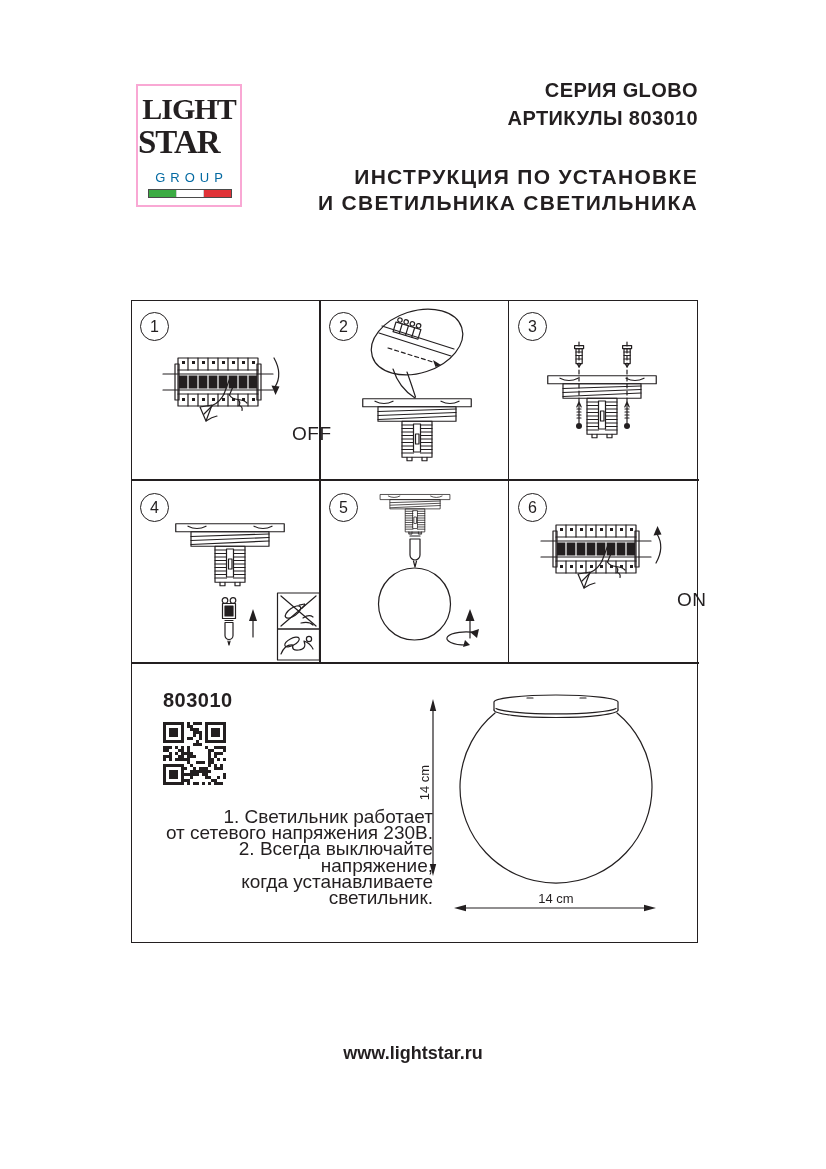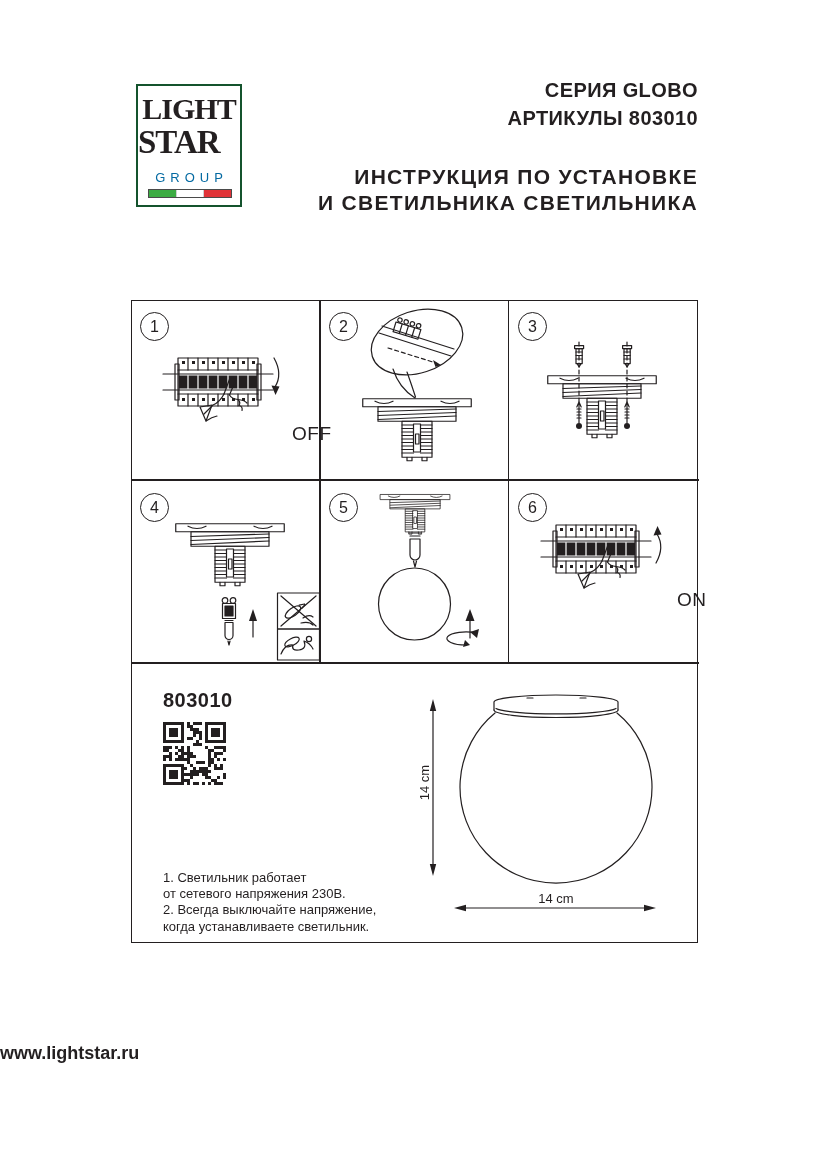--- a/index.html
+++ b/index.html
@@ -1,20 +1,20 @@
 <!DOCTYPE html>
 <html><head>
 <meta charset="utf-8">
 <style>
   html,body{margin:0;padding:0;background:#fff;}
   #page{position:relative;width:826px;height:1169px;background:#ffffff;
         font-family:"Liberation Sans",sans-serif;color:#231f20;overflow:hidden;}
   .abs{position:absolute;}
   
-  .logo-box{left:136px;top:84px;width:102px;height:119px;border:2px solid #14532d;}
+  .logo-box{left:136px;top:84px;width:102px;height:119px;border:2px solid #f9a8d4;}
   .logo-light{left:0;top:6px;width:100%;text-align:center;font-family:"Liberation Serif",serif;
               font-weight:bold;font-size:30px;letter-spacing:-1px;}
   .logo-star{left:0;top:38px;width:100%;font-family:"Liberation Serif",serif;
              font-weight:bold;font-size:33px;letter-spacing:-1px;}
   .logo-group{left:0;top:84px;width:100%;text-align:center;font-size:13px;letter-spacing:5px;
               text-indent:5px;color:#0369a1;}
   .logo-flag{left:10px;top:103px;width:82px;height:7px;border:1px solid #4a4a4a;display:flex;}
   .flag-seg{flex:1;height:100%;}
   .fg{background:#3cab43;} .fw{background:#ffffff;border-left:1px solid #cfcfcf;border-right:1px solid #cfcfcf;} .fr{background:#e03338;}
   .hdr-top{left:300px;top:76px;width:398px;text-align:right;font-size:20px;font-weight:bold;
@@ -24,25 +24,25 @@
   
   .main-box{left:131px;top:300px;width:565px;height:641px;border:1.5px solid #231f20;}
   .gline{background:#231f20;}
   .badge{width:27px;height:27px;border:1.6px solid #231f20;border-radius:50%;display:flex;
          align-items:center;justify-content:center;font-size:16px;background:#fff;}
   .step-label{font-size:19px;letter-spacing:.5px;margin-left:44px;}
   .panel-art{position:absolute;}
   .ln{stroke:#231f20;fill:none;stroke-width:1.2;stroke-linecap:round;stroke-linejoin:round;}
   
   .article{left:163px;top:689px;font-size:20px;font-weight:bold;letter-spacing:.5px;}
-  .notes{left:163px;top:870px;width:270px;font-size:13px;line-height:16.2px;}
+  .notes{left:163px;top:809px;width:270px;font-size:19px;line-height:16.2px;text-align:right;}
   .dim-v{left:401px;top:776px;width:44px;height:13px;text-align:center;font-size:13px;
          transform:rotate(-90deg);}
   .dim-h{left:516px;top:891px;width:80px;text-align:center;font-size:13px;}
-  .footer{left:0;top:1043px;width:826px;text-align:left;font-size:18px;font-weight:bold;}
+  .footer{left:0;top:1043px;width:826px;text-align:center;font-size:18px;font-weight:bold;}
 </style>
 </head>
 <body>
 
 <svg width="0" height="0" style="position:absolute" aria-hidden="true">
 <defs>
   <g id="sym-base" class="ln">
     <rect x="0.75" y="0.75" width="108.5" height="8"></rect>
     <path d="M13,3.2 Q22,7.8 31,3.2 M79,3.2 Q88,7.8 97,3.2"></path>
     <rect x="16" y="8.75" width="78" height="14.5"></rect>

